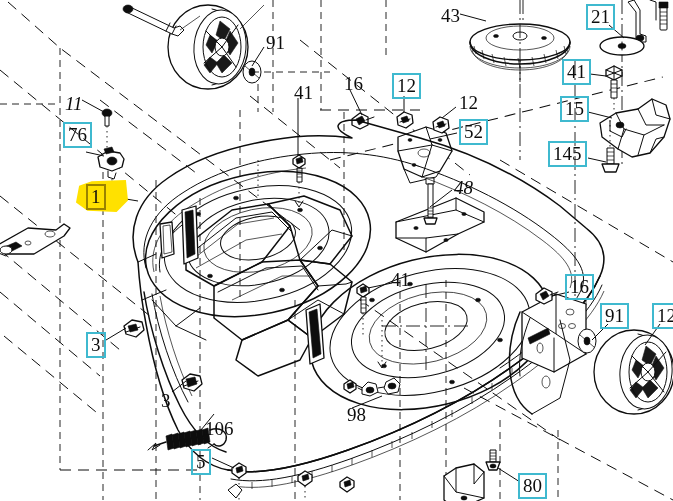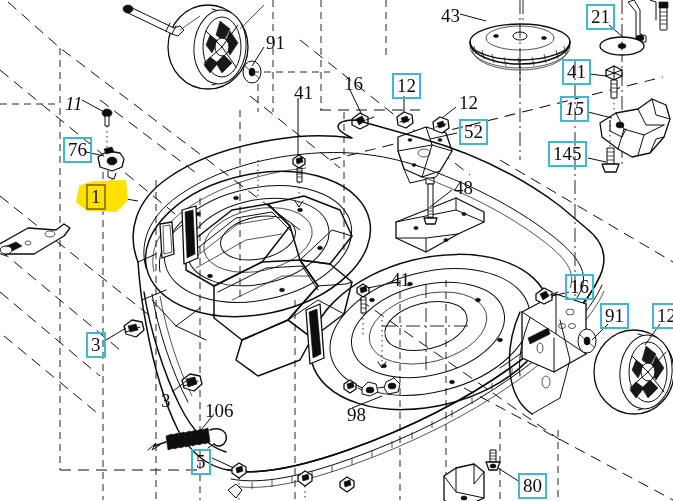--- a/index.html
+++ b/index.html
@@ -603,37 +603,37 @@
   </div>
 
   <div class="callout boxed" style="left:586px;top:4px;">
     <span class="num">21</span>
   </div>
 
   <div class="callout boxed" style="left:562px;top:59px;">
     <span class="num">41</span>
   </div>
 
-  <div class="callout boxed" style="left:560px;top:96px;font-style:italic;">
+  <div class="callout boxed" style="left:560px;top:96px;">
     <span class="num">15</span>
   </div>
 
   <div class="callout boxed" style="left:548px;top:141px;">
     <span class="num">145</span>
   </div>
 
   <div class="callout boxed" style="left:459px;top:119px;">
     <span class="num">52</span>
   </div>
 
-  <div class="callout plain" style="left:449px;top:175px;">
+  <div class="callout plain" style="left:449px;top:175px;font-style:italic;">
     <span class="num">48</span>
   </div>
 
-  <div class="callout boxed" style="left:55px;top:137px;padding-left:8px;">
+  <div class="callout boxed" style="left:55px;top:122px;padding-left:8px;">
     <span class="num">76</span>
   </div>
 
   <div class="callout hl" style="left:86px;top:184px;">
     <span class="num">1</span>
   </div>
 
   <div class="callout plain" style="left:386px;top:267px;">
     <span class="num">41</span>
   </div>
@@ -651,21 +651,21 @@
   </div>
 
   <div class="callout boxed" style="left:86px;top:332px;">
     <span class="num">3</span>
   </div>
 
   <div class="callout plain" style="left:156px;top:388px;">
     <span class="num">3</span>
   </div>
 
-  <div class="callout plain" style="left:200px;top:398px;">
+  <div class="callout plain" style="left:200px;top:416px;">
     <span class="num">106</span>
   </div>
 
   <div class="callout boxed" style="left:191px;top:449px;">
     <span class="num">5</span>
   </div>
 
   <div class="callout plain" style="left:342px;top:402px;">
     <span class="num">98</span>
   </div>

